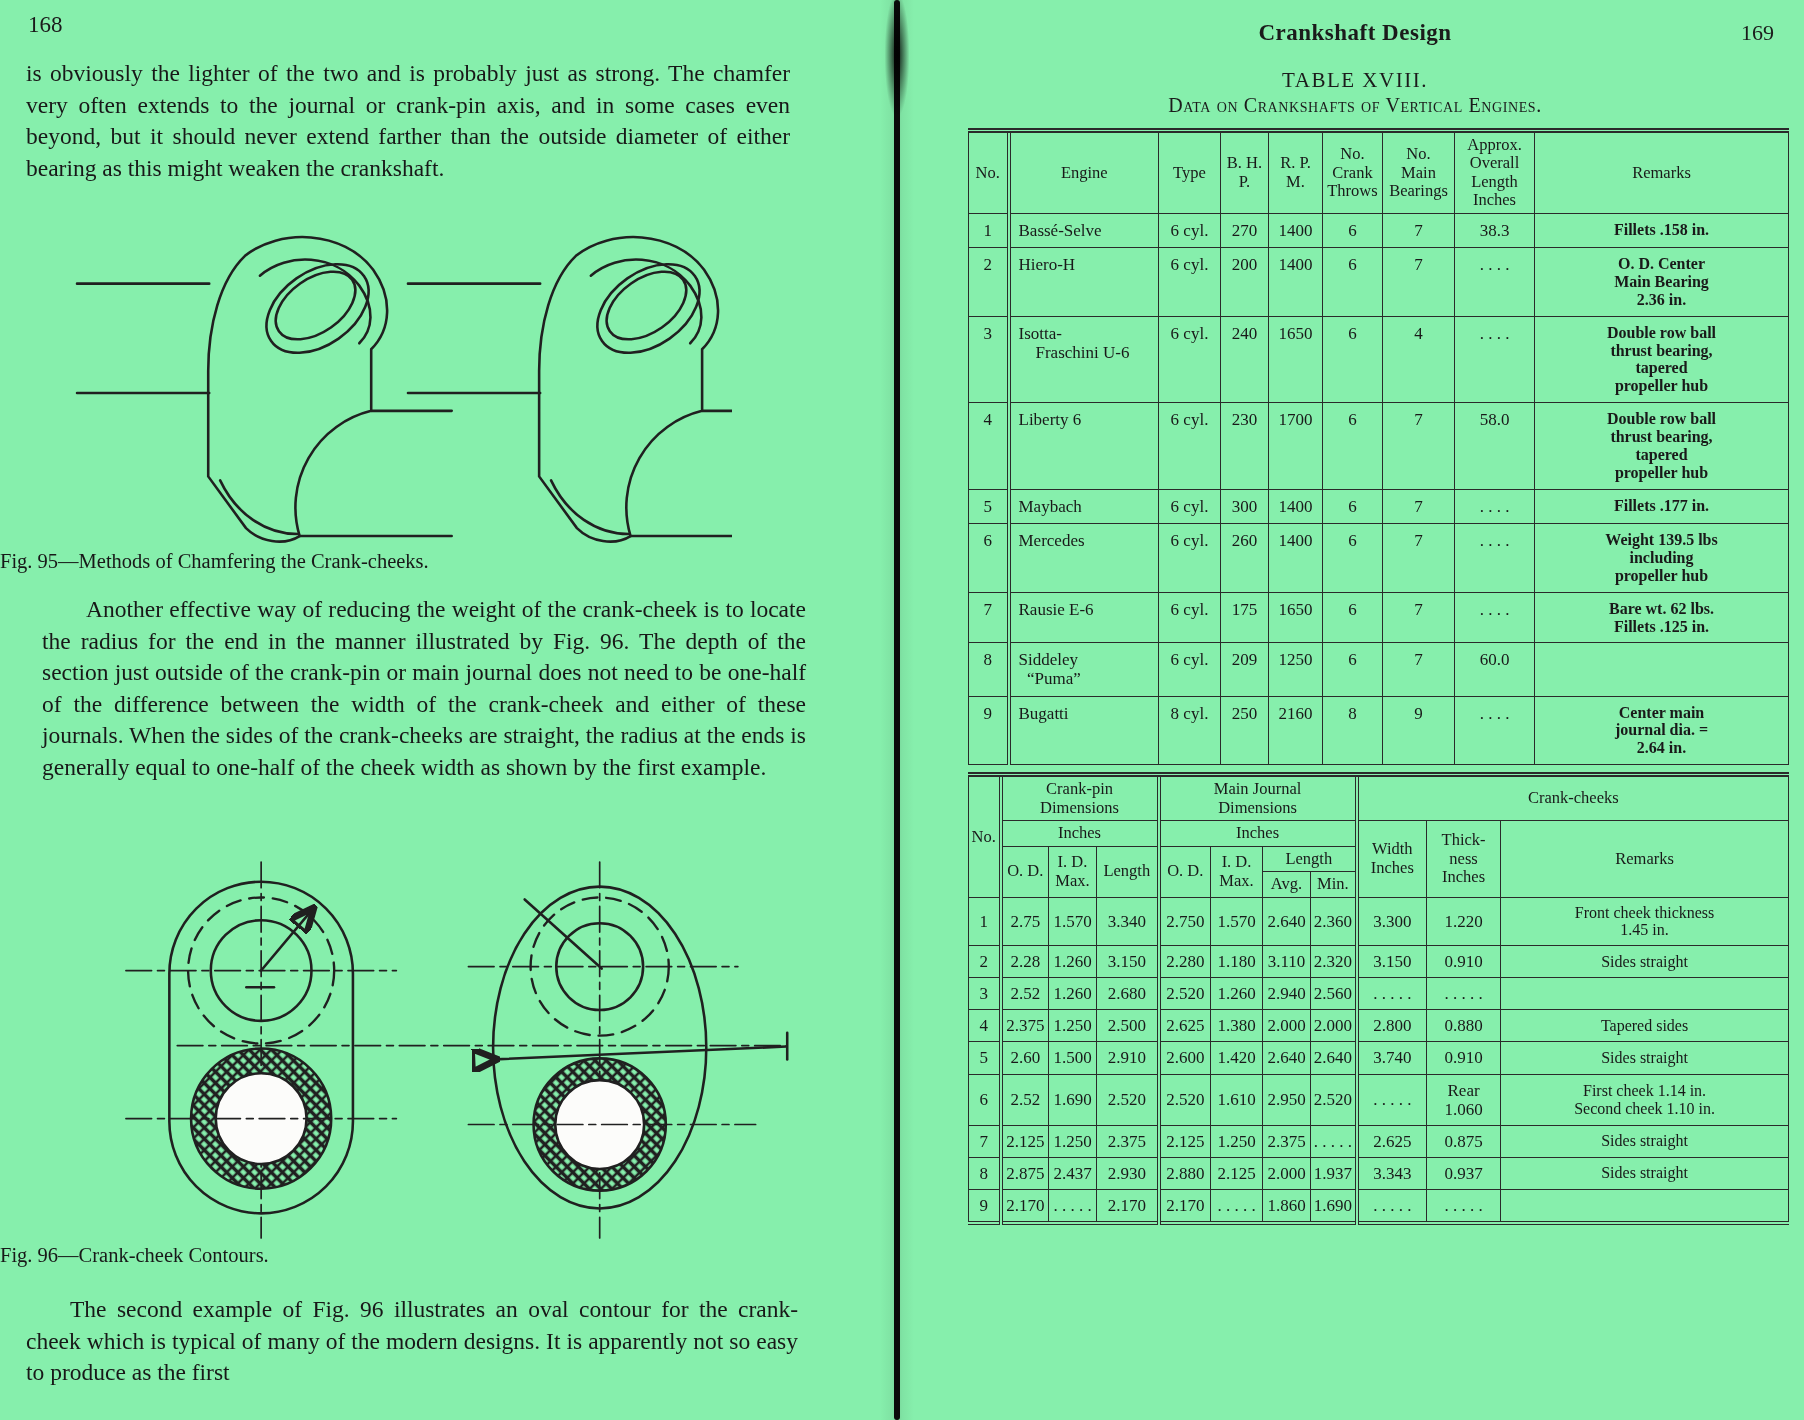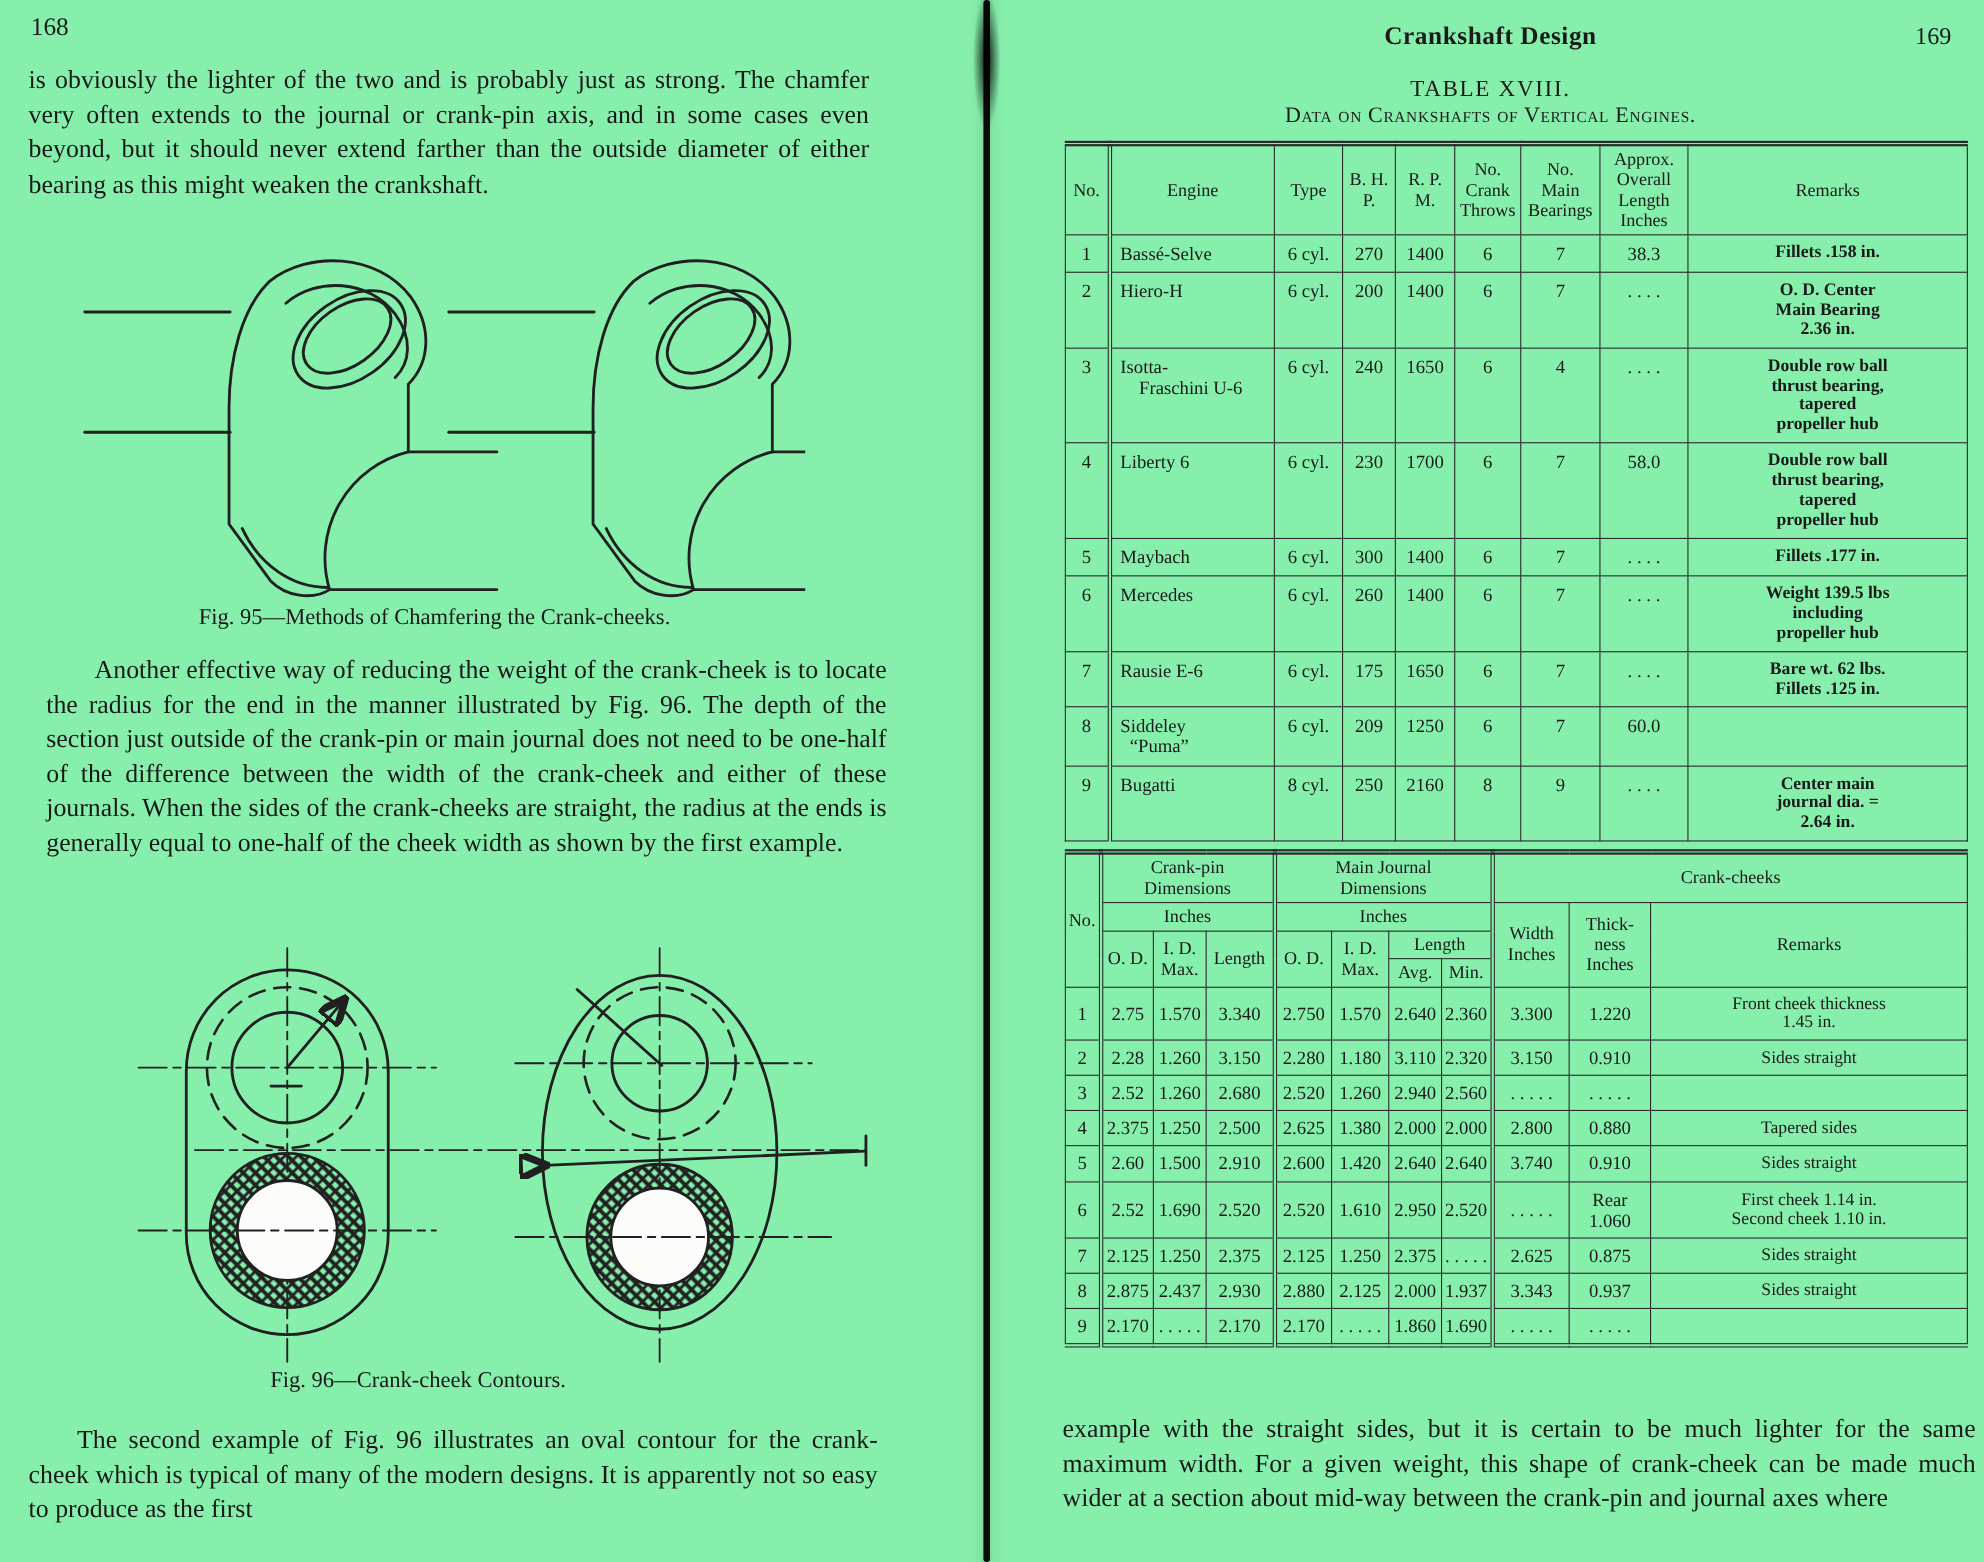--- a/index.html
+++ b/index.html
@@ -15,21 +15,21 @@
     background:linear-gradient(to right,rgba(0,0,0,0) 0%,rgba(0,0,0,.05) 35%,
       rgba(0,0,0,.12) 50%,rgba(0,0,0,.05) 65%,rgba(0,0,0,0) 100%);}
   .spine::before{content:"";position:absolute;left:14px;top:0;bottom:0;width:6px;
     background:#0b0b0b;border-radius:3px;}
   .spine::after{content:"";position:absolute;left:4px;top:-10px;width:26px;height:130px;
     background:radial-gradient(ellipse at center,rgba(0,0,0,.9),rgba(0,0,0,0) 68%);}
 
   
   .body-text{font-size:23.5px;line-height:31.5px;text-align:justify;margin:0;color:#181818;}
   .indent{text-indent:44px;}
-  .caption{position:absolute;text-align:center;font-size:20.5px;color:#181818;}
+  .caption{position:absolute;text-align:left;font-size:20.5px;color:#181818;}
 
   
   .pagenum-left{position:absolute;left:28px;top:12px;font-size:23px;}
   .running-title-left{position:absolute;left:0;top:10px;width:790px;text-align:center;
     font-weight:bold;font-size:24px;letter-spacing:.5px;}
   .para-top{position:absolute;left:26px;top:58px;width:764px;}
   .fig95{position:absolute;left:72px;top:226px;width:660px;height:318px;}
   .fig95-caption{left:0;top:550px;width:790px;}
   .para-mid{position:absolute;left:42px;top:594px;width:764px;}
   .fig96{position:absolute;left:52px;top:860px;width:744px;height:380px;}
@@ -481,15 +481,14 @@
               <td>1.860</td>
               <td>1.690</td>
               <td>. . . . .</td>
               <td>. . . . .</td>
               <td></td>
             </tr>
           </tbody>
       </table>
     </div>
 
-    <p class="body-text para-botr">example with the straight sides, but it is certain to be much lighter for the same maximum width.  For a given weight, this shape of crank-cheek can be made much wider at a section about mid-way between the crank-pin and journal axes where</p>
   </div>
 </div>
 
 </body></html>

